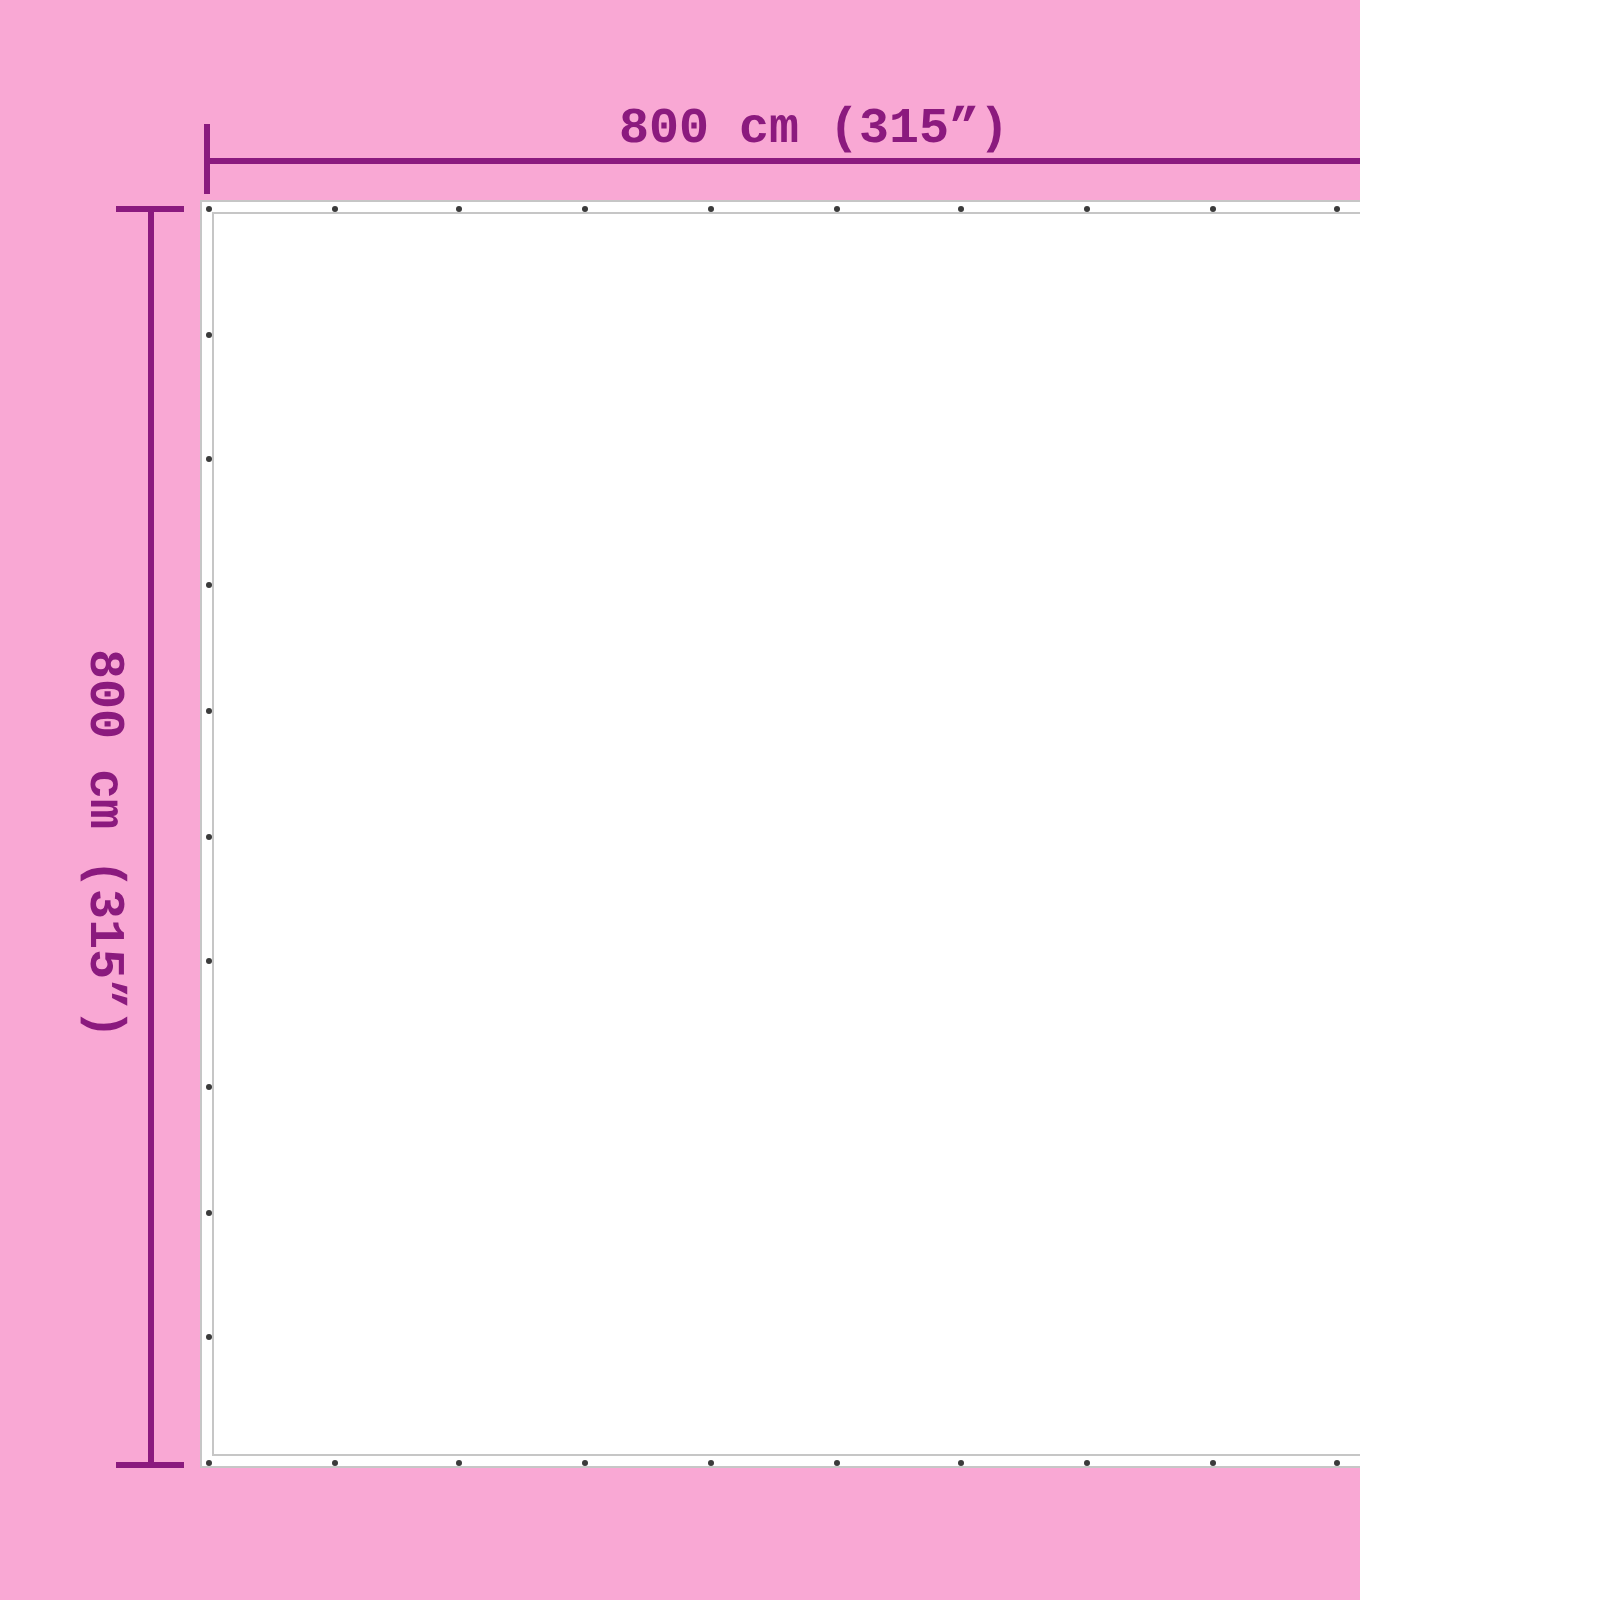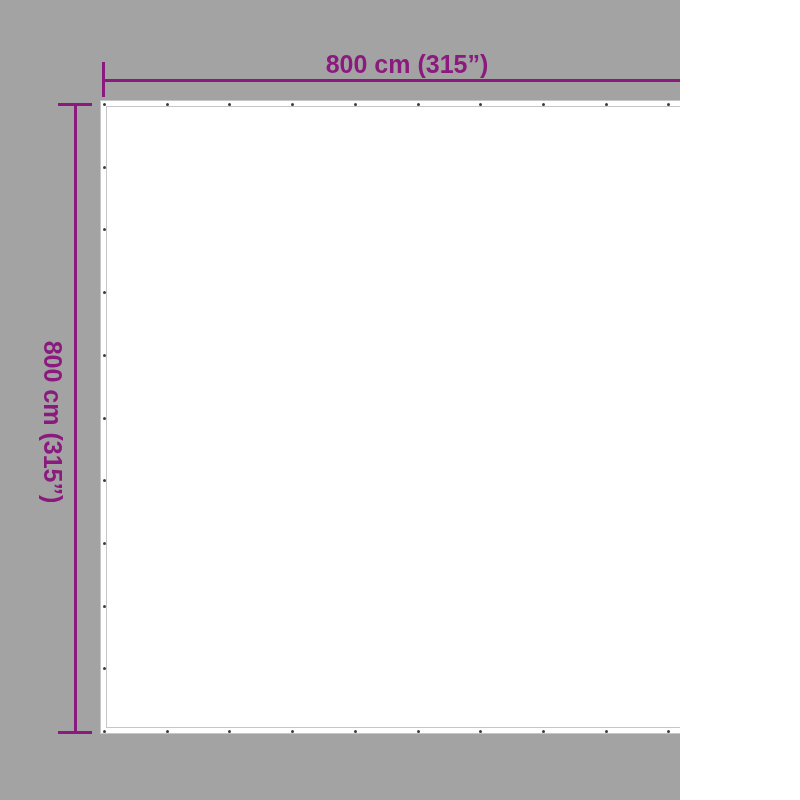--- a/index.html
+++ b/index.html
@@ -4,23 +4,23 @@
 <style>
   :root{
     --accent:#8B1A7E;
     --tarp-border:#c6c6c6;
     --eyelet:#3b3b3b;
   }
   html,body{margin:0;padding:0;background:#fff;}
   .canvas{
     position:relative;
     width:680px;height:800px;
-    background:#a3a3a3;
+    background:#f9a8d4;
     overflow:hidden;
-    font-family:Liberation Sans, sans-serif;
+    font-family:Liberation Mono, monospace;
   }
   
   .tarp{
     position:absolute;
     left:100px;top:100px;
     width:634px;height:634px;
     border:1px solid var(--tarp-border);
     box-sizing:border-box;
     background:#fff;
   }

